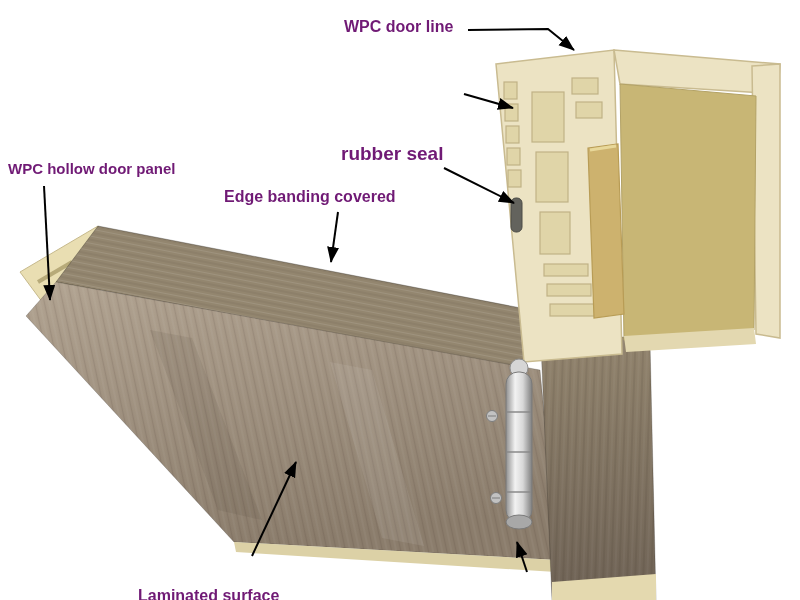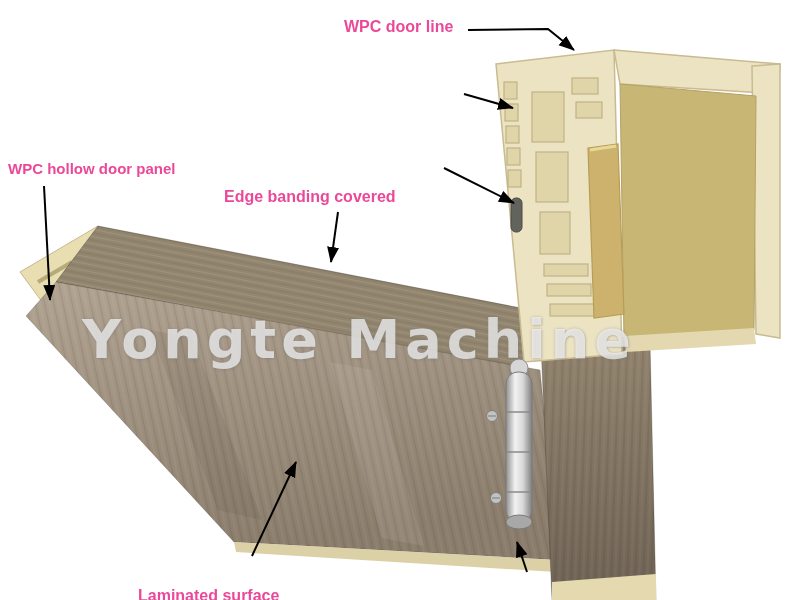--- a/index.html
+++ b/index.html
@@ -3,21 +3,21 @@
 <meta charset="utf-8">
 <style>
   html,body{margin:0;padding:0;background:#ffffff;}
   #stage{position:relative;width:800px;height:600px;background:#ffffff;overflow:hidden;
          font-family:"Liberation Sans", sans-serif;}
   #photo-svg{position:absolute;left:0;top:0;z-index:1;}
   .wm{position:absolute;left:82px;top:308px;z-index:2;font-size:54px;font-weight:700;
       letter-spacing:5px;white-space:nowrap;color:rgba(245,245,245,0.72);
       text-shadow:0 0 3px rgba(130,130,130,0.45), 1px 1px 2px rgba(120,120,120,0.25);
       font-family:"DejaVu Sans", sans-serif;pointer-events:none;}
-  .lbl{position:absolute;z-index:3;color:#ec4899;font-weight:700;white-space:nowrap;}
+  .lbl{position:absolute;z-index:3;color:#701a75;font-weight:700;white-space:nowrap;}
   .lbl-door-line{left:344px;top:18px;font-size:16px;}
   .lbl-door-jamb{left:337px;top:80px;font-size:16px;}
   .lbl-rubber-seal{left:341px;top:143px;font-size:19px;}
   .lbl-hollow-panel{left:8px;top:160px;font-size:15px;}
   .lbl-edge-banding{left:224px;top:188px;font-size:16px;}
   .lbl-laminated{left:138px;top:587px;font-size:16px;}
   .lbl-drilling{left:474px;top:574px;font-size:17px;}
 </style>
 </head>
 <body>
@@ -131,19 +131,19 @@
       <polyline points="468,30 548,29 574,50" marker-end="url(#ah)"></polyline>
       <line x1="464" y1="94" x2="513" y2="108" marker-end="url(#ah)"></line>
       <line x1="444" y1="168" x2="514" y2="203" marker-end="url(#ah)"></line>
       <line x1="44" y1="186" x2="50" y2="300" marker-end="url(#ah)"></line>
       <line x1="338" y1="212" x2="331" y2="262" marker-end="url(#ah)"></line>
       <line x1="252" y1="556" x2="296" y2="462" marker-end="url(#ah)"></line>
       <line x1="527" y1="572" x2="517" y2="542" marker-end="url(#ah)"></line>
     </g>
   </svg>
 
-  <div class="wm">Yongte Machine</div>
 
   <div class="lbl lbl-door-line">WPC door line</div>
+  <div class="lbl lbl-rubber-seal">rubber seal</div>
   <div class="lbl lbl-hollow-panel">WPC hollow door panel</div>
   <div class="lbl lbl-edge-banding">Edge banding covered</div>
   <div class="lbl lbl-laminated">Laminated surface</div>
 </div>
 
 </body></html>

